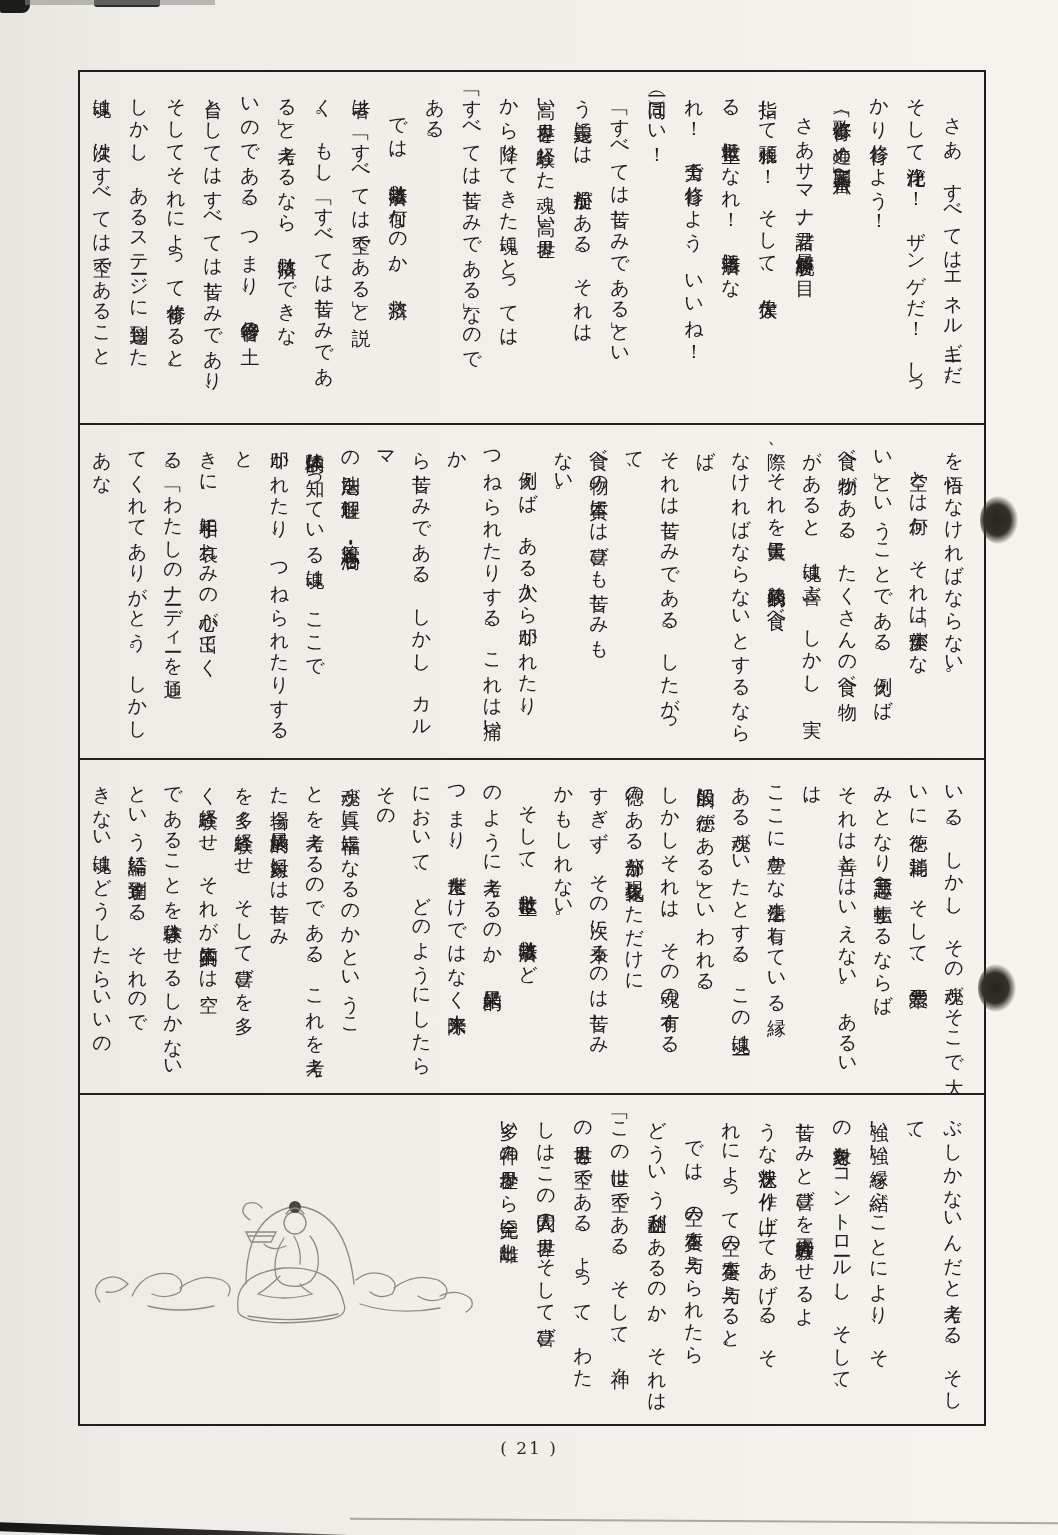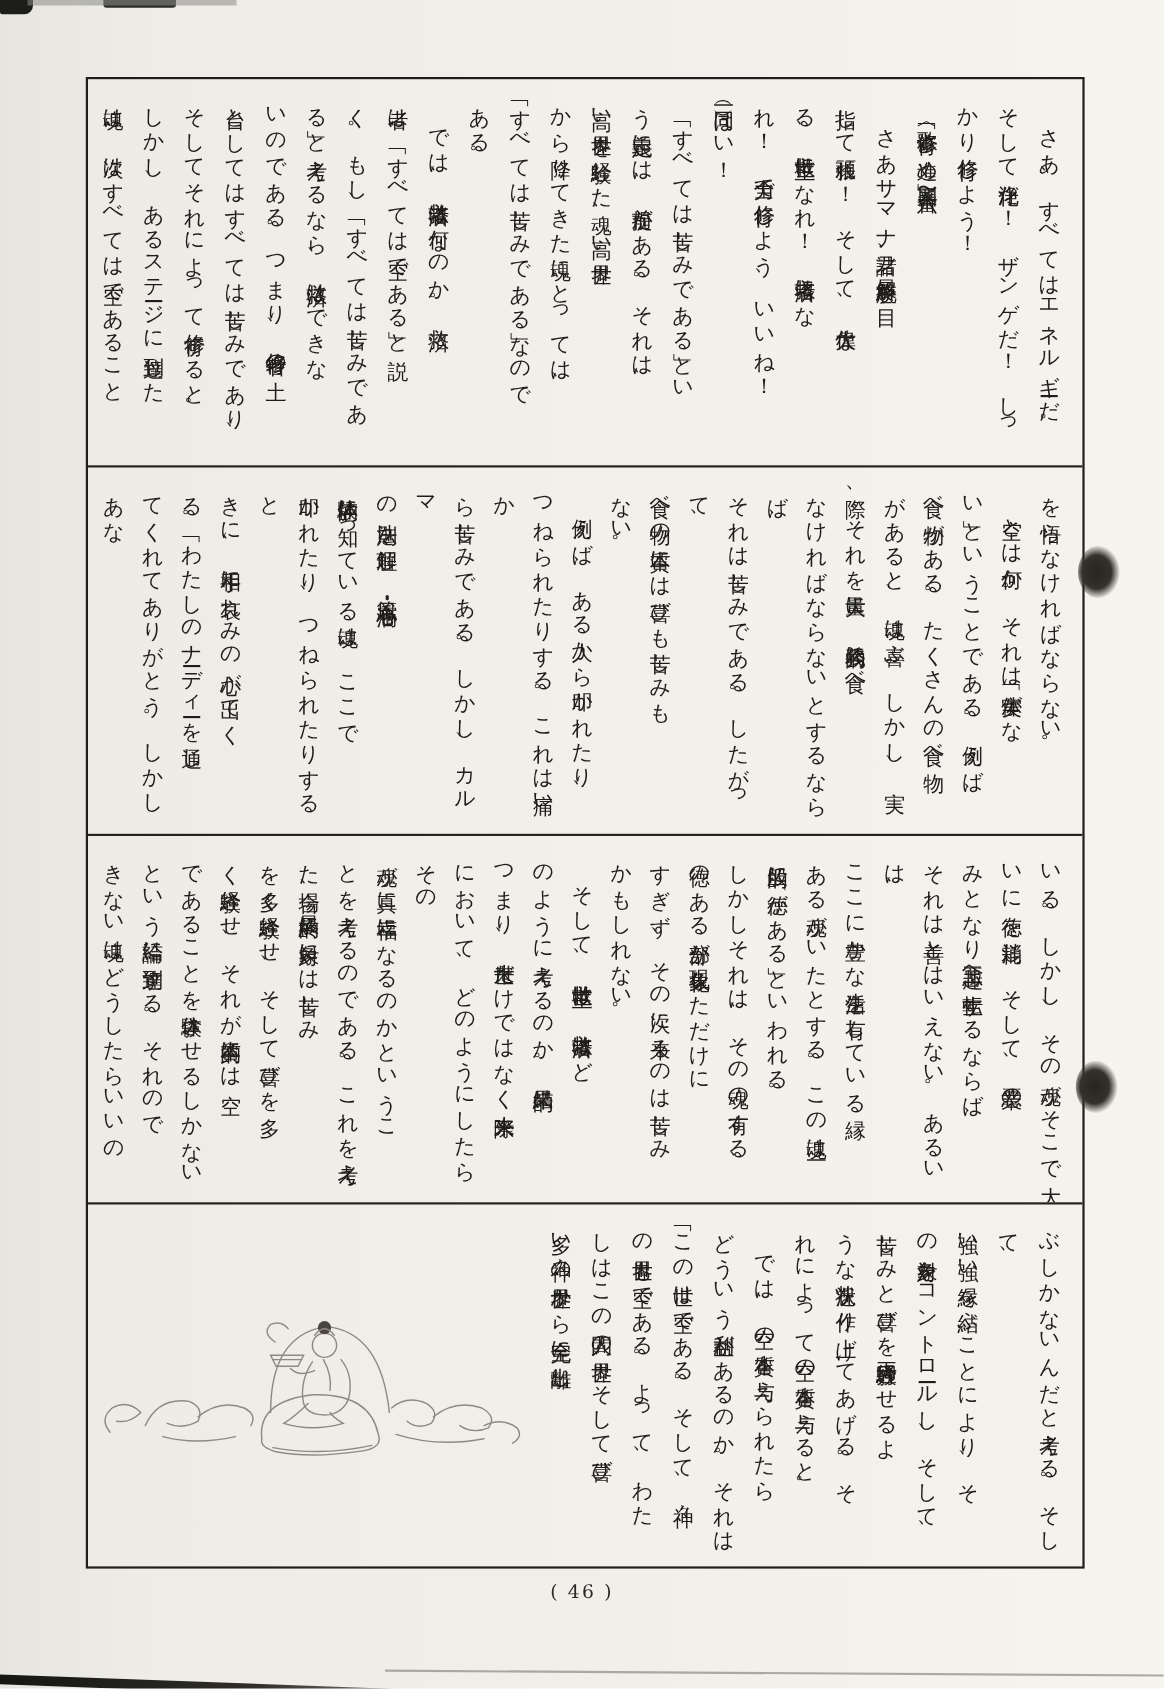--- a/index.html
+++ b/index.html
@@ -184,21 +184,21 @@
         <div class="col">れによって空の本質を与えると。</div>
         <div class="col indent">では、空の本質を与えられたら</div>
         <div class="col">どういう利益があるのか。それは</div>
         <div class="col">「この世は空である。そして、神々</div>
         <div class="col">の世界も空である。よって、わた</div>
         <div class="col">しはこの人間の世界、そして喜び</div>
         <div class="col">多い神々の世界から完全に出離し</div>
       </div>
   </div>
 
-  <div class="page-number">( 46 )</div>
+  <div class="page-number">( 21 )</div>
 
   <div class="art art-tl-blob"></div>
   <div class="art art-tl-line"></div>
   <div class="art art-tl-smudge"></div>
   <div class="art art-bl-streak"></div>
   <div class="art art-b-line"></div>
   <div class="art hole hole-1"></div>
   <div class="art hole hole-2"></div>
 
 </div>

